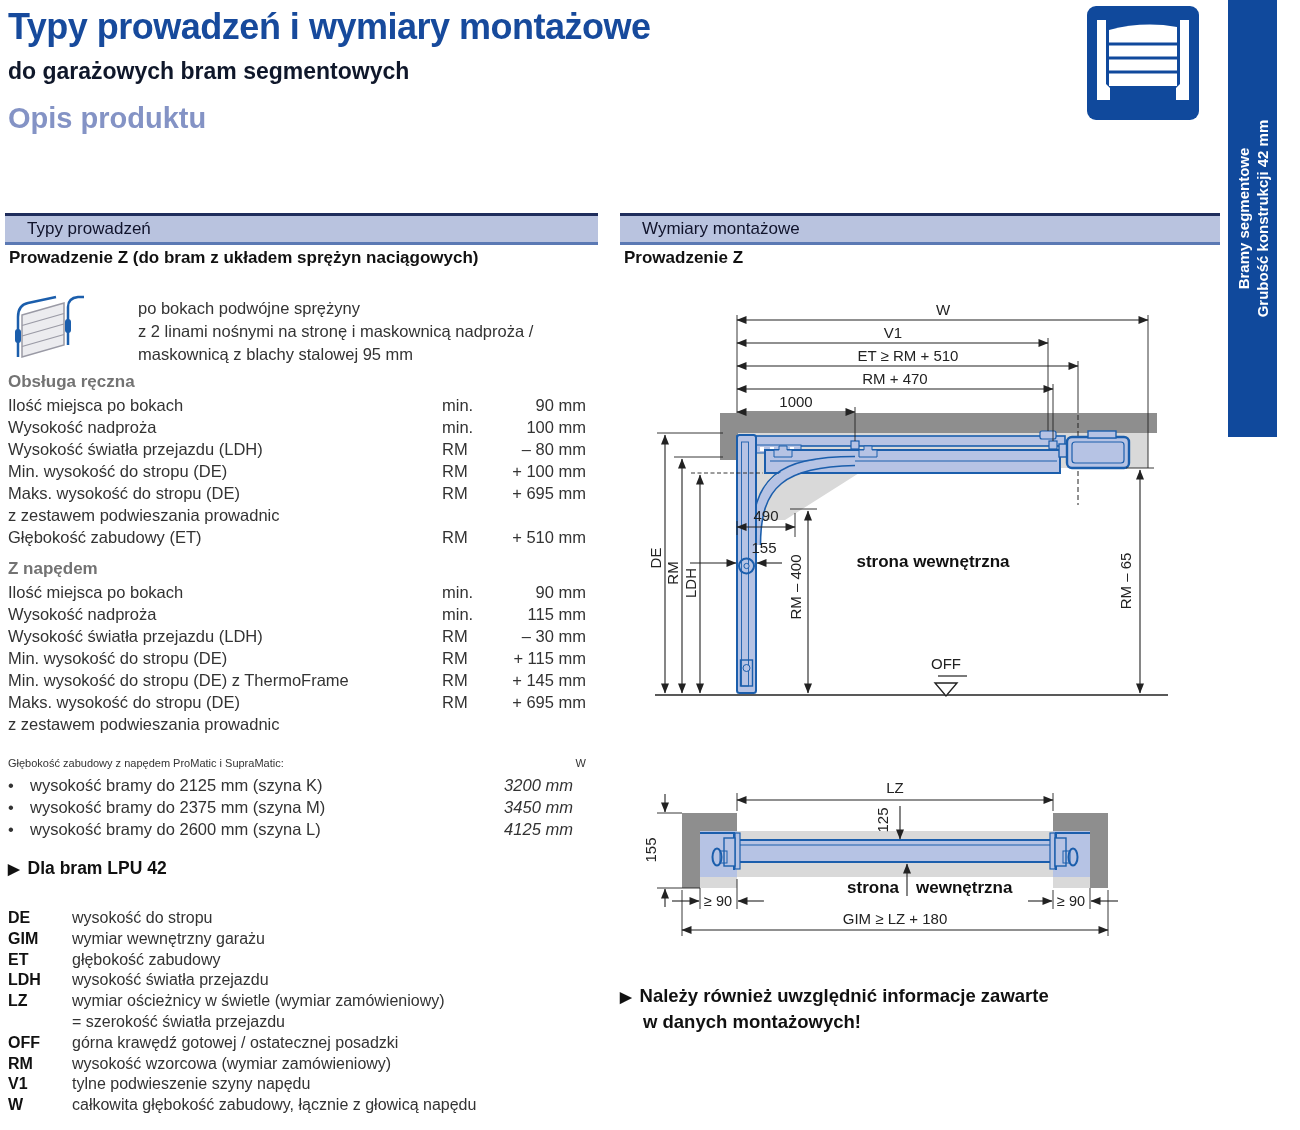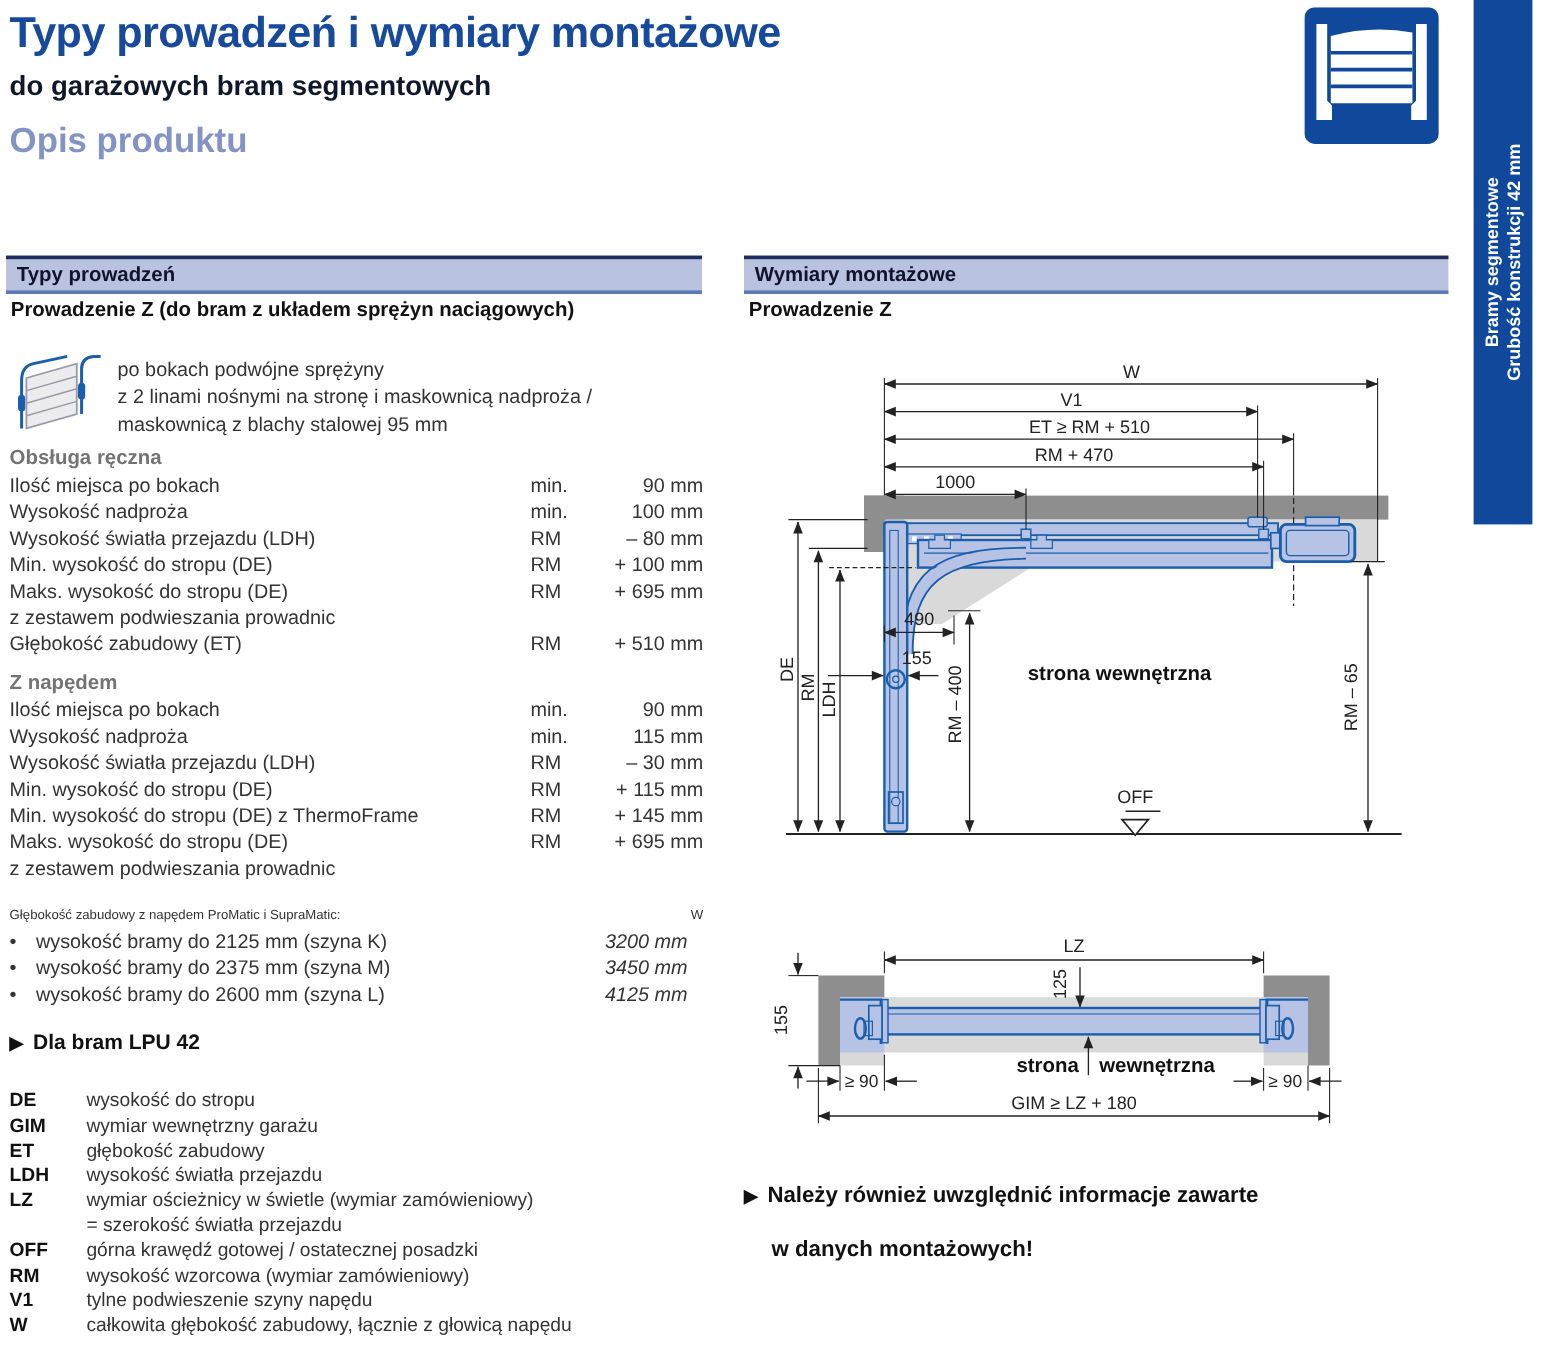--- a/index.html
+++ b/index.html
@@ -3,38 +3,38 @@
 <meta charset="utf-8">
 <style>
   html,body{margin:0;padding:0;background:#fff;}
   #page{position:relative;width:1300px;height:1130px;background:#fff;overflow:hidden;
         font-family:"Liberation Sans",sans-serif;color:#333;}
   .abs{position:absolute;}
   .h1{left:8px;top:6px;font-size:36px;font-weight:bold;color:#174a9c;letter-spacing:-0.5px;}
   .h2{left:8px;top:58px;font-size:23px;font-weight:bold;color:#0f172a;}
   .h3{left:8px;top:102px;font-size:29px;font-weight:bold;color:#8493c5;}
   .bar{height:26px;background:#b9c3df;border-top:3px solid #1f2d5c;border-bottom:3px solid #5b79b4;
-       font-size:17px;font-weight:bold;color:#10132b;line-height:26px;padding-left:9px;box-sizing:content-box;}
+       font-size:17px;font-weight:normal;color:#10132b;line-height:26px;padding-left:22px;box-sizing:content-box;}
   .subhead{font-size:17px;font-weight:bold;color:#111;}
   .introRow{display:flex;align-items:flex-start;}
   .introText{font-size:16.5px;line-height:23px;color:#333;padding-top:4px;}
   .secTitle{font-size:17px;font-weight:bold;color:#737373;line-height:22px;}
   .tbl{width:578px;font-size:16.5px;line-height:22px;color:#333;}
   .trow{display:grid;grid-template-columns:1fr 52px 92px;}
   .trow .v{text-align:right;}
   .drow{display:grid;grid-template-columns:1fr 95px;font-size:11px;line-height:22px;}
   .drow .v{text-align:right;}
   .brow{display:grid;grid-template-columns:22px 1fr 95px;font-size:16.5px;line-height:22px;}
   .brow .v{text-align:center;font-style:italic;}
   .lpu{font-size:17.5px;font-weight:bold;color:#111;}
   .lpu .pt,.note .pt{margin-right:8px;font-size:15px;}
   .lrow{display:grid;grid-template-columns:64px 1fr;font-size:16px;line-height:20.8px;color:#333;}
   .lrow .ab{font-weight:bold;color:#111;}
   .note{left:620px;top:983px;font-size:18.5px;font-weight:bold;color:#111;line-height:25px;}
-  .note .l2{padding-left:23px;margin-top:18px;}
+  .note .l2{padding-left:23px;}
   .sidebar{left:1228px;top:0;width:49px;height:437px;background:#10499c;}
   .sidebarText{position:absolute;width:437px;height:49px;left:-194px;top:194px;transform:rotate(-90deg);
        display:flex;flex-direction:column;justify-content:center;align-items:center;
        color:#fff;font-weight:bold;font-size:15px;line-height:19px;}
   svg text{font-family:"Liberation Sans",sans-serif;font-size:15px;fill:#222;}
   svg text.bd{font-weight:bold;font-size:17px;fill:#111;}
   .dim{stroke:#222;stroke-width:1.1;fill:none;}
   .ext{stroke:#222;stroke-width:0.9;fill:none;}
   .lb{fill:#b6c3e4;stroke:#1b5eac;}
   .ln{stroke:#1b5eac;fill:none;}
@@ -65,21 +65,21 @@
       <span>Bramy segmentowe</span>
       <span>Grubość konstrukcji 42 mm</span>
     </div>
   </div>
 
   <div class="abs bar" style="left:5px;top:213px;width:571px;">
     <span>Typy prowadzeń</span>
   </div>
   <div class="abs subhead" style="left:9px;top:248px;">Prowadzenie Z (do bram z układem sprężyn naciągowych)</div>
 
-  <div class="abs introRow" style="left:8px;top:293px;width:578px;">
+  <div class="abs introRow" style="left:8px;top:293px;width:578px;gap:40px;">
     <span style="width:76px;margin-right:14px;">
       <svg width="76" height="76" viewBox="0 0 76 76">
         <polygon points="14,22 56,10 56,52 14,64" fill="#ececef" stroke="#9a9aa5" stroke-width="1.5"></polygon>
         <line x1="14" y1="32.5" x2="56" y2="20.5" stroke="#9a9aa5" stroke-width="1.2"></line>
         <line x1="14" y1="43" x2="56" y2="31" stroke="#9a9aa5" stroke-width="1.2"></line>
         <line x1="14" y1="53.5" x2="56" y2="41.5" stroke="#9a9aa5" stroke-width="1.2"></line>
         <path d="M10,64 V24 Q10,12 20,10 L48,4" class="ln" stroke-width="2.5"></path>
         <path d="M60,52 V14 Q60,5 70,4 H76" class="ln" stroke-width="2.5"></path>
         <rect x="7" y="36" width="6" height="14" rx="3" fill="#1b5eac"></rect>
         <rect x="57" y="26" width="6" height="14" rx="3" fill="#1b5eac"></rect>

